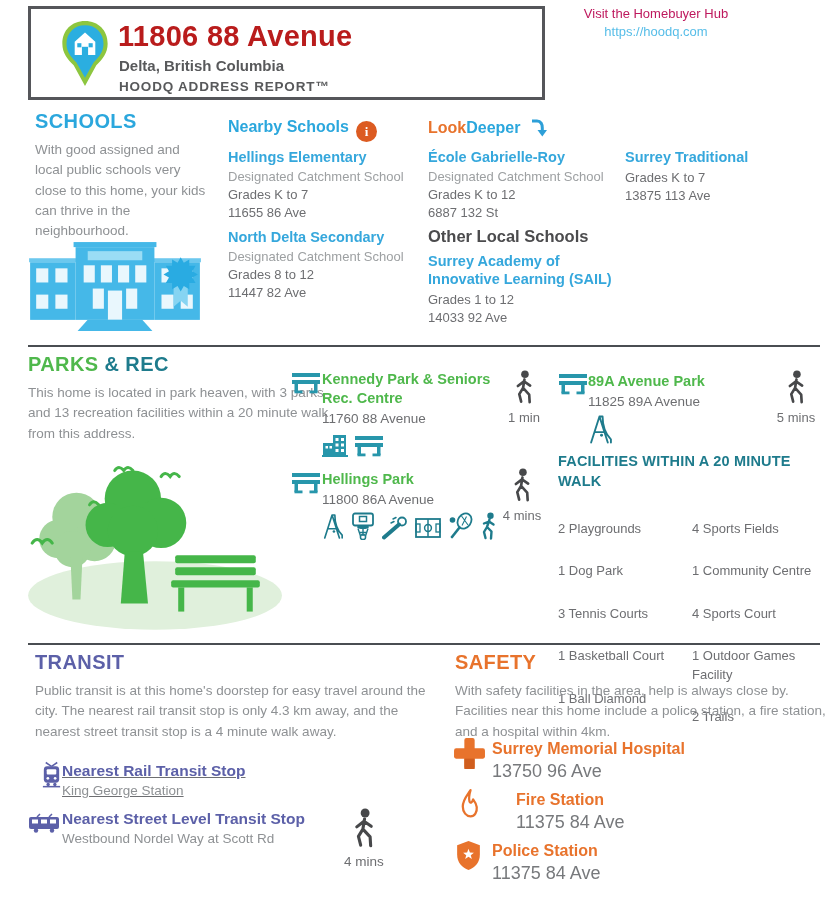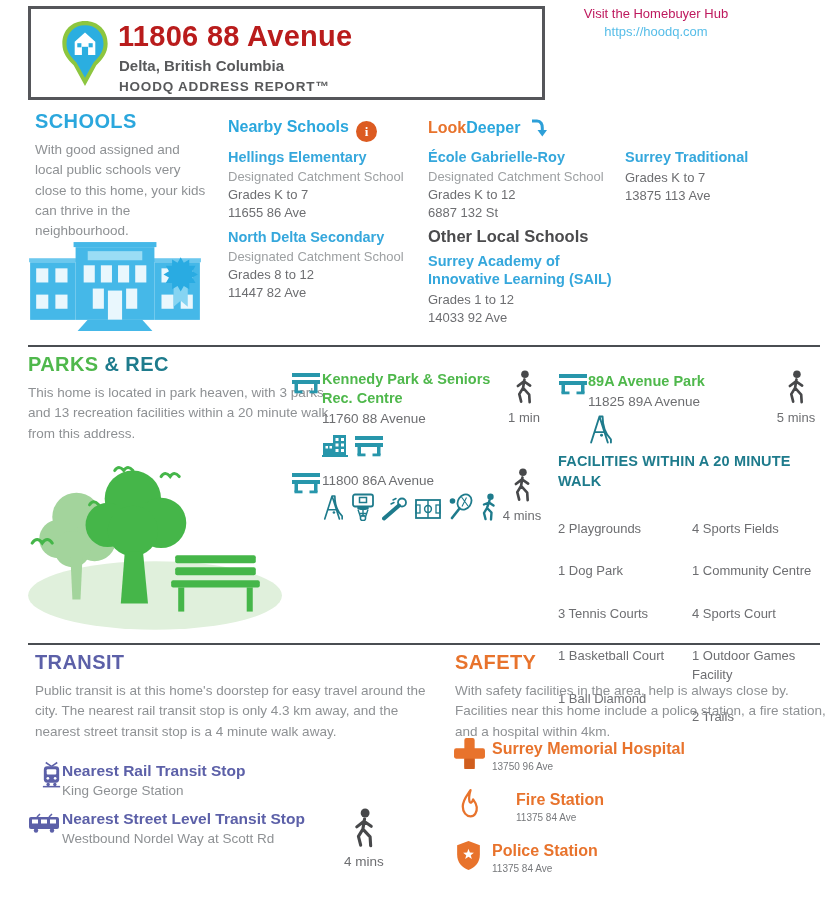--- a/index.html
+++ b/index.html
@@ -40,21 +40,21 @@
   .fac-h { font-size:14.5px; font-weight:700; color:#1E7B8C; line-height:1.35; letter-spacing:0.2px; }
   .fac-item { font-size:13px; color:#6D6E71; line-height:1.42;margin-top:24px; }
 
   .walk { text-align:center; }
   .walk-label { font-size:13px; color:#6D6E71; margin-top:2px; }
 
   .t-label { font-size:15.5px; font-weight:700; color:#5C60A8; }
   .t-value { font-size:13.5px; color:#8E9194; margin-top:3px; }
 
   .s-name { font-size:16px; font-weight:700; color:#E8732C; }
-  .s-addr { font-size:10px; color:#77797C; margin-top:3px; }
+  .s-addr { font-size:18px; color:#77797C; margin-top:3px; }
 
   .divider { left:28px; width:792px; height:1.5px; background:#4A4E52; }
 
   .info-badge {
     display:inline-block; width:21px; height:21px; border-radius:50%;
     background:#DC5B21; color:#fff; font-weight:700; font-size:13px;
     text-align:center; line-height:21px; vertical-align:-4px; margin-left:7px;
     font-family:"Liberation Serif", serif;
   }
   .icon-row { display:flex; gap:6px; align-items:flex-end; }
@@ -257,20 +257,21 @@
 
 <svg class="abs" style="left:291px; top:472px;" width="30" height="22" viewBox="0 0 30 22">
   <rect x="1" y="1" width="28" height="4" fill="#2796AB"></rect>
     <rect x="1" y="8" width="28" height="4" fill="#2796AB"></rect>
   <rect x="3.5" y="12" width="3.5" height="8" fill="#2796AB"></rect>
     <rect x="3.5" y="18.5" width="8" height="2.8" fill="#2796AB"></rect>
   <rect x="23" y="12" width="3.5" height="8" fill="#2796AB"></rect>
     <rect x="18.5" y="18.5" width="8" height="2.8" fill="#2796AB"></rect>
 </svg>
 <div class="abs" style="left:322px; top:470px; width:200px;">
+  <div class="park-name">Hellings Park</div>
   <div class="park-addr">11800 86A Avenue</div>
   <div class="icon-row" style="margin-top:5px;">
     <svg width="22" height="28" viewBox="0 0 24 30">
       <path d="M3 28 L11 3 L19 28 M11 3 L14 3 C14 13 17 20 22 25 L22 28 M6.5 18 L15 18" stroke="#1E7B8C" stroke-width="1.8" fill="none" stroke-linecap="round" stroke-linejoin="round"></path>
       <circle cx="13" cy="21" r="1.4" fill="#1E7B8C"></circle>
     </svg>
     <svg width="26" height="28" viewBox="0 0 26 28">
       <rect x="3" y="1.5" width="20" height="12" rx="2" stroke="#1E7B8C" stroke-width="1.8" fill="none"></rect>
       <rect x="9.5" y="4.5" width="7" height="5" stroke="#1E7B8C" stroke-width="1.5" fill="none"></rect>
       <ellipse cx="13" cy="15" rx="6" ry="2" fill="#1E7B8C"></ellipse>
@@ -333,21 +334,21 @@
 <svg class="abs" style="left:40px; top:760px;" width="23" height="28" viewBox="0 0 24 28">
   <path d="M6 2 L12 6 M18 2 L12 6" stroke="#5C60A8" stroke-width="1.6" fill="none"></path>
   <rect x="4" y="6" width="16" height="17" rx="3.5" fill="#5C60A8"></rect>
   <rect x="7" y="9" width="10" height="5.5" rx="1" fill="#fff"></rect>
   <circle cx="8.2" cy="18.5" r="1.4" fill="#fff"></circle>
     <circle cx="15.8" cy="18.5" r="1.4" fill="#fff"></circle>
   <circle cx="8.5" cy="25" r="1.8" fill="#5C60A8"></circle>
     <circle cx="15.5" cy="25" r="1.8" fill="#5C60A8"></circle>
   <path d="M3 27.2 H21" stroke="#5C60A8" stroke-width="1.6"></path>
 </svg>
-<div class="abs" style="left:62px; top:762px;">
+<div class="abs" style="left:62px; top:762px;text-decoration:underline;">
   <div class="t-label">Nearest Rail Transit Stop</div>
   <div class="t-value">King George Station</div>
 </div>
 
 <svg class="abs" style="left:28px; top:813px;" width="32" height="20" viewBox="0 0 32 20">
   <path d="M9 4 L12 1 M21 4 L24 1" stroke="#5C60A8" stroke-width="1.5" fill="none"></path>
   <rect x="1" y="4" width="30" height="12" rx="2" fill="#5C60A8"></rect>
   <rect x="4" y="6.5" width="6" height="4" fill="#fff"></rect>
     <rect x="13" y="6.5" width="6" height="4" fill="#fff"></rect>
     <rect x="22" y="6.5" width="6" height="4" fill="#fff"></rect>

